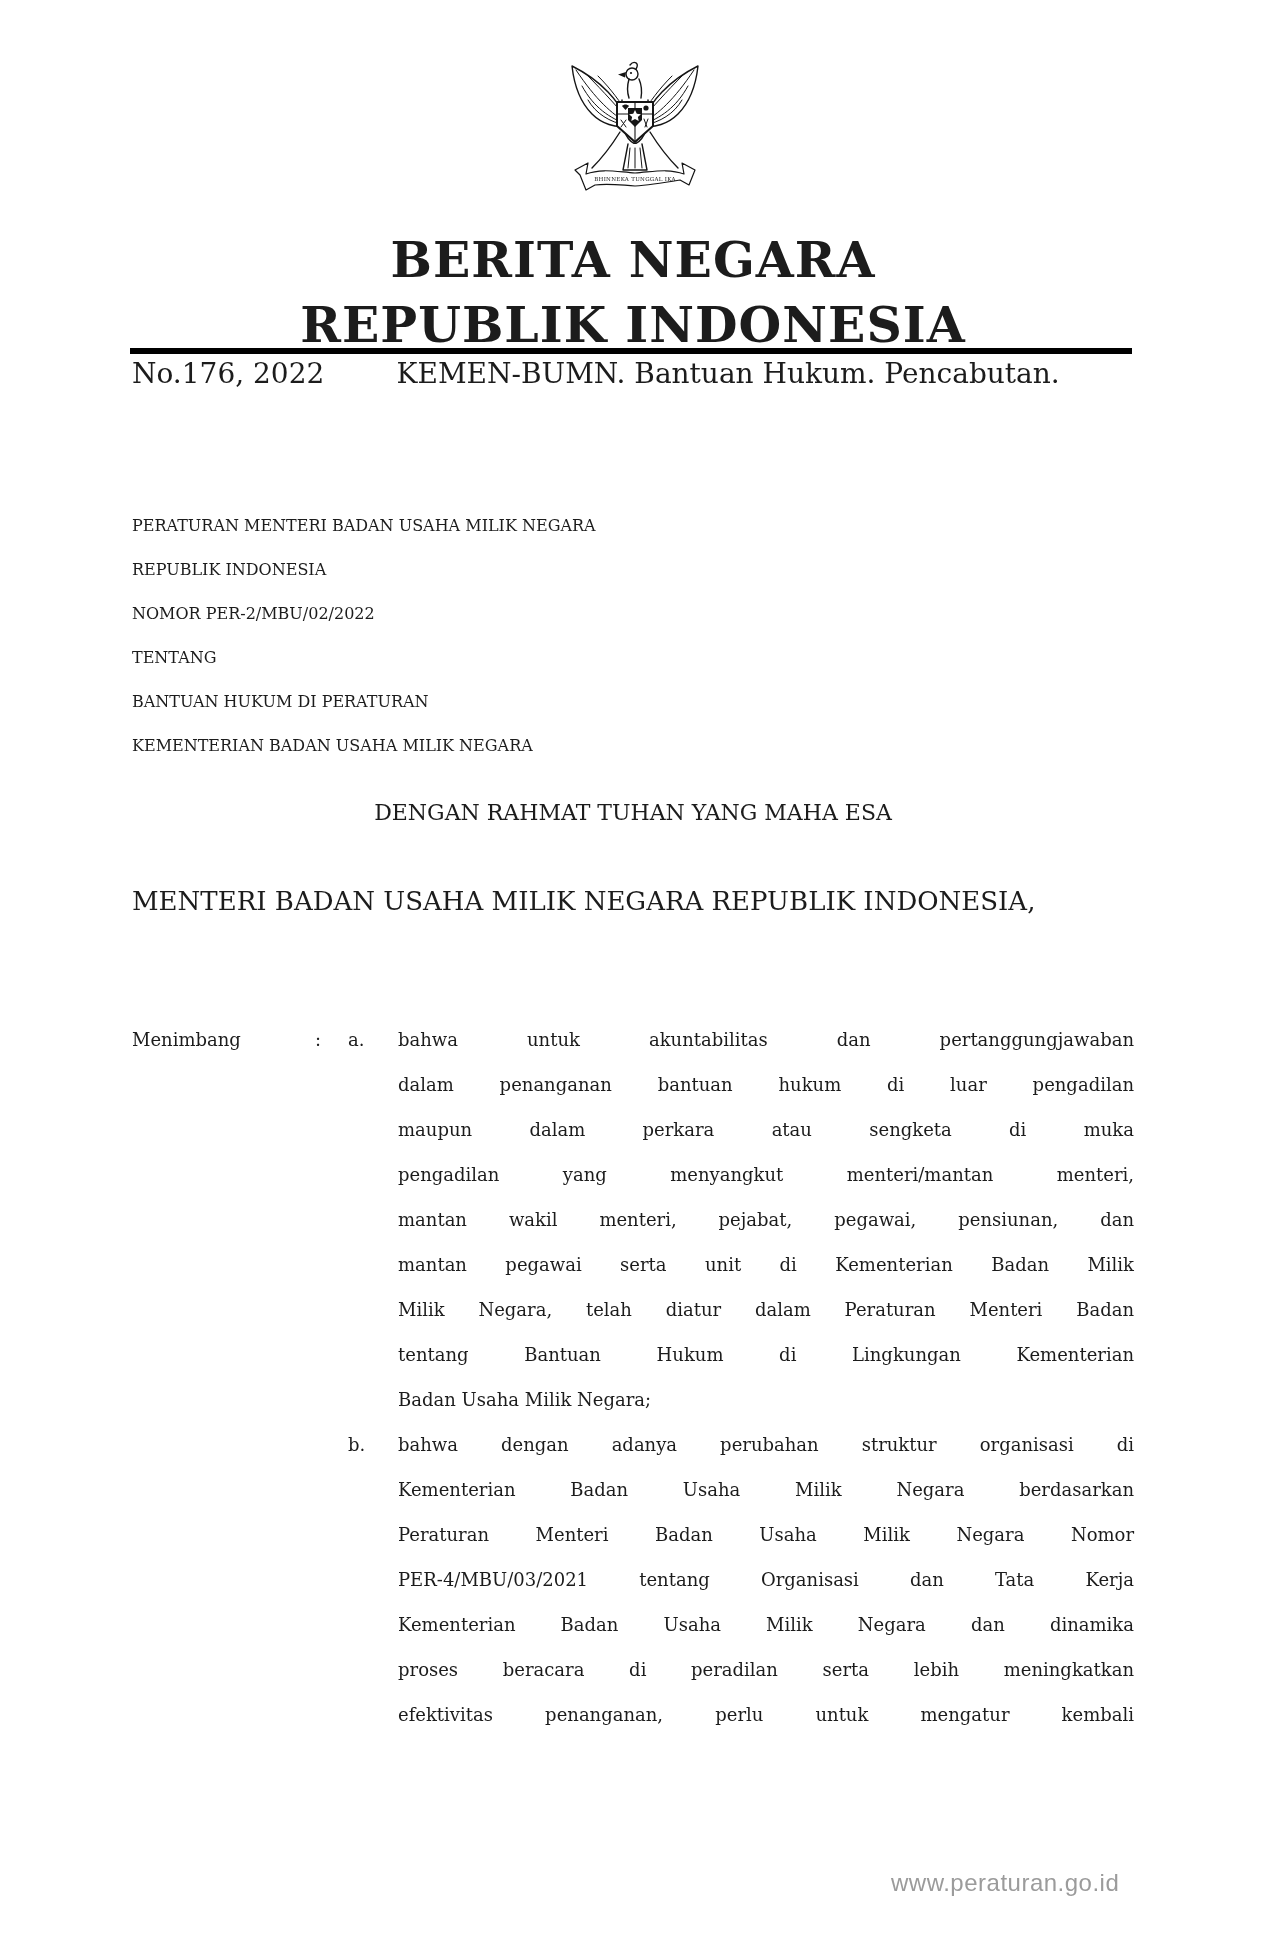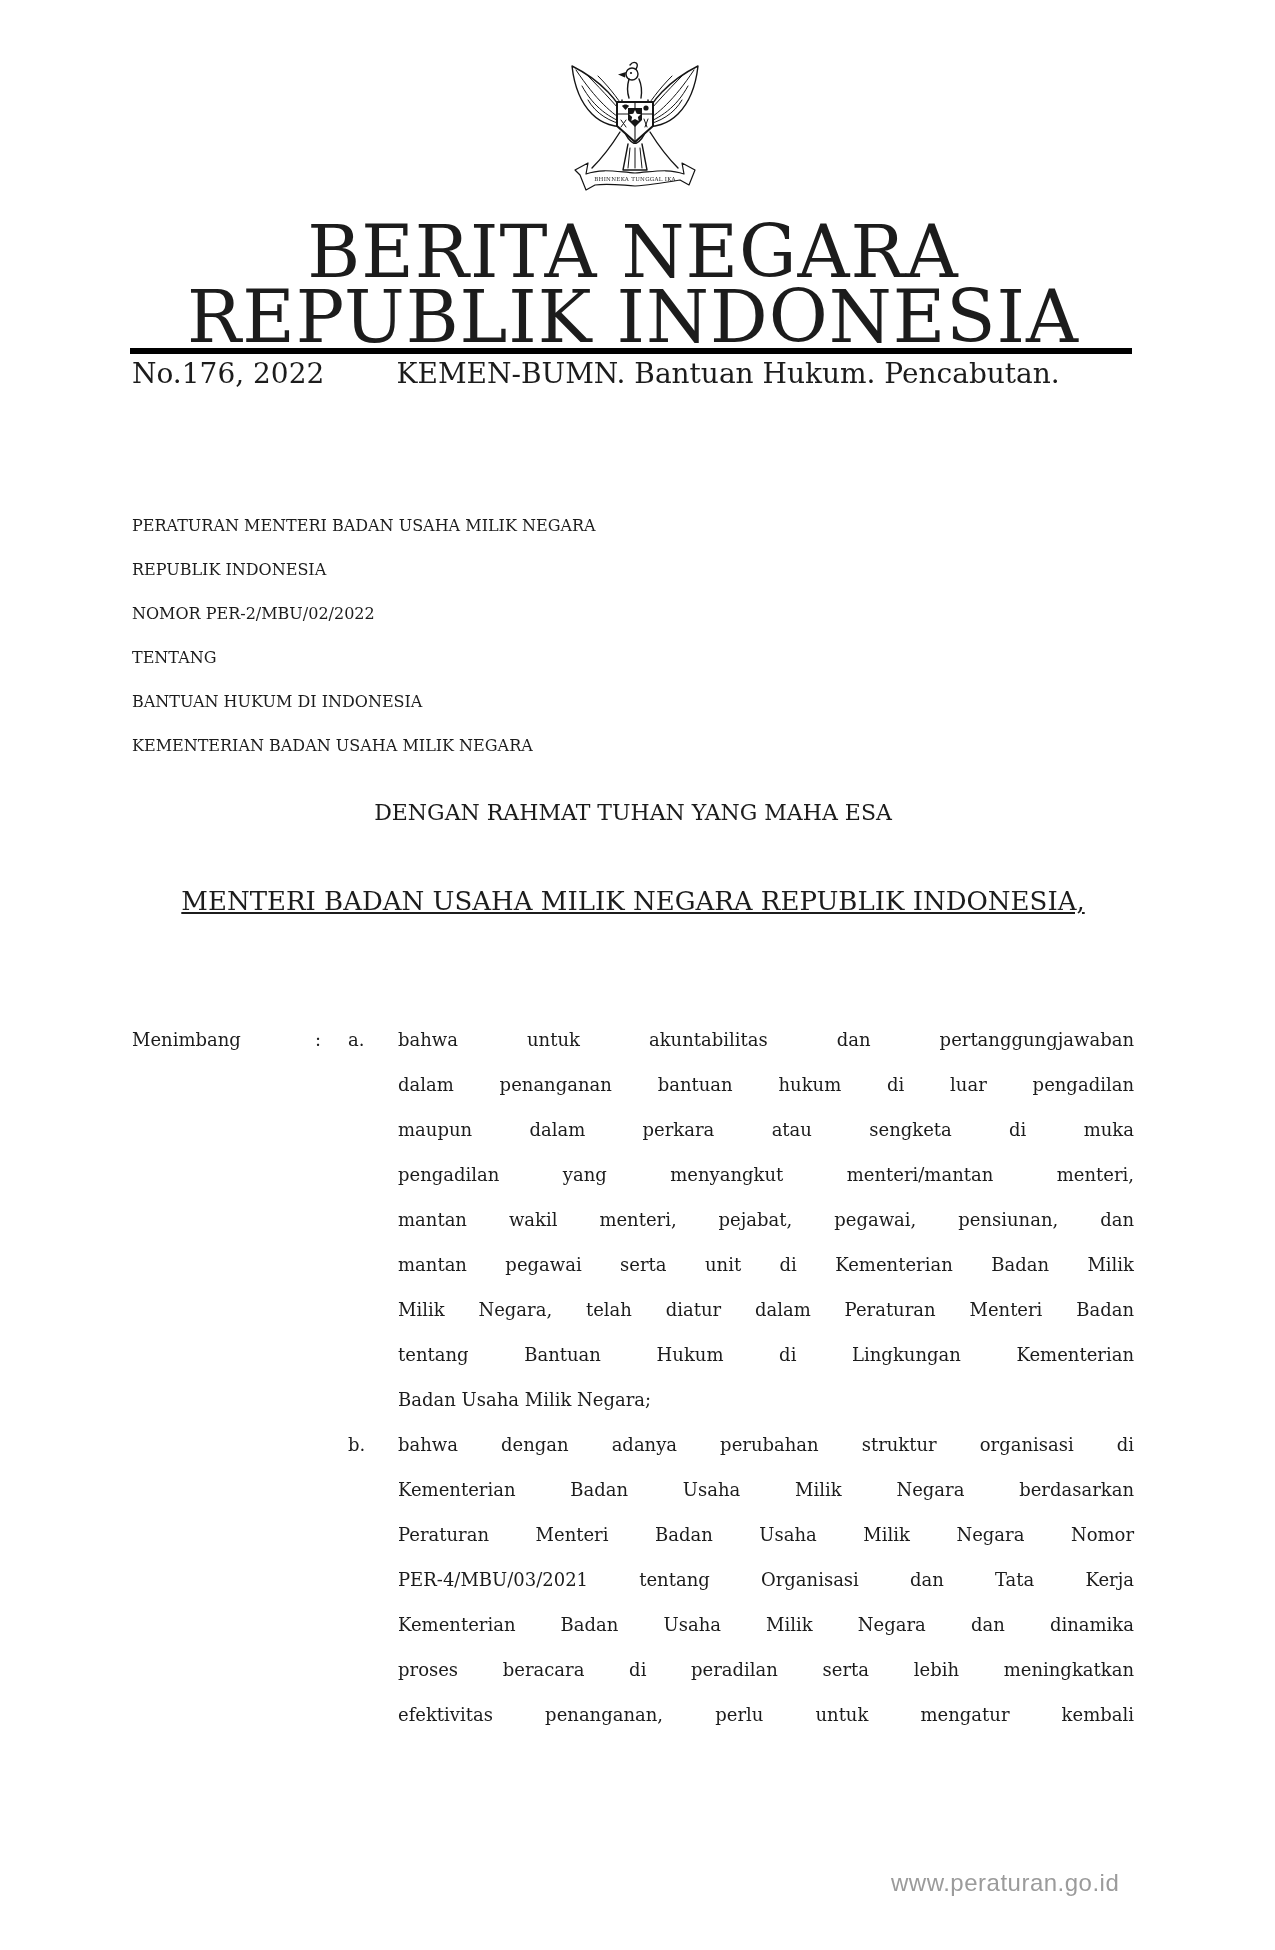--- a/index.html
+++ b/index.html
@@ -17,25 +17,25 @@
     font-family:"DejaVu Serif","Liberation Serif",serif;
     color:var(--ink);
   }
   .emblem{
     position:absolute;
     left:556px; top:56px;
     width:158px; height:152px;
   }
   .masthead{
     position:absolute;
-    left:132px; top:220px;
+    left:132px; top:228px;
     width:1002px;
     text-align:center;
-    font-weight:normal;
-    font-size:72px;
+    font-weight:bold;
+    font-size:49px;
     line-height:65px;
     letter-spacing:1px;
     white-space:nowrap;
   }
   .rule{
     position:absolute;
     left:130px; top:348px;
     width:1002px; height:6px;
     background:var(--rule);
   }
@@ -64,24 +64,22 @@
     left:132px; top:791px;
     width:1002px;
     text-align:center;
     font-size:22px;
     line-height:44px;
   }
   .authority{
     position:absolute;
     left:132px; top:879px;
     width:1002px;
-    text-align:center;
     font-size:26px;
     line-height:44px;
-    text-decoration:underline;
   }
   .considerations{
     position:absolute;
     left:132px; top:1017px;
     width:1002px;
     display:grid;
     grid-template-columns:183px 33px auto;
     font-size:18px;
     line-height:45px;
     align-items:start;
@@ -173,21 +171,21 @@
   <div class="header-row">
     <span class="num">No.176, 2022</span>
     <span class="subject-wrap"><span>KEMEN-BUMN. Bantuan Hukum. Pencabutan.</span></span>
   </div>
 
   <div class="title-block">
     <div>PERATURAN MENTERI BADAN USAHA MILIK NEGARA</div>
     <div>REPUBLIK INDONESIA</div>
     <div>NOMOR PER-2/MBU/02/2022</div>
     <div>TENTANG</div>
-    <div>BANTUAN HUKUM DI INDONESIA</div>
+    <div>BANTUAN HUKUM DI PERATURAN</div>
     <div>KEMENTERIAN BADAN USAHA MILIK NEGARA</div>
   </div>
 
   <div class="invocation">DENGAN RAHMAT TUHAN YANG MAHA ESA</div>
 
   <div class="authority">MENTERI BADAN USAHA MILIK NEGARA REPUBLIK INDONESIA,</div>
 
   <div class="considerations">
     <div class="c-label">Menimbang</div>
     <div class="c-colon">:</div>

